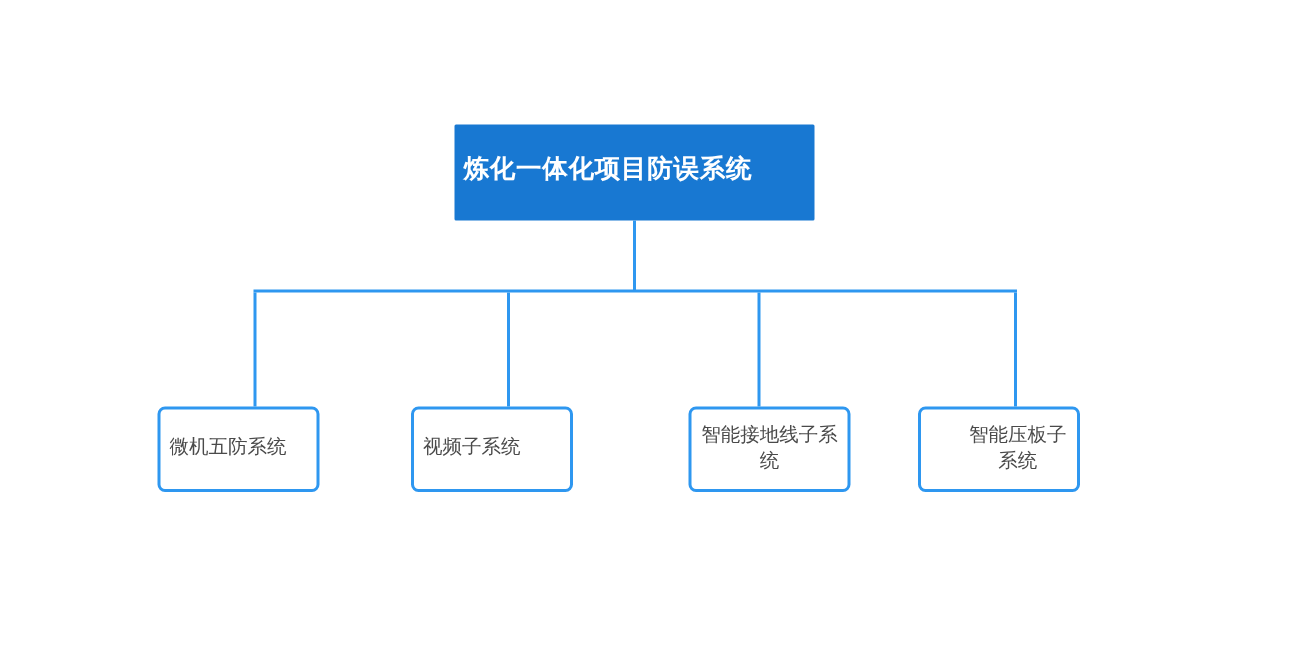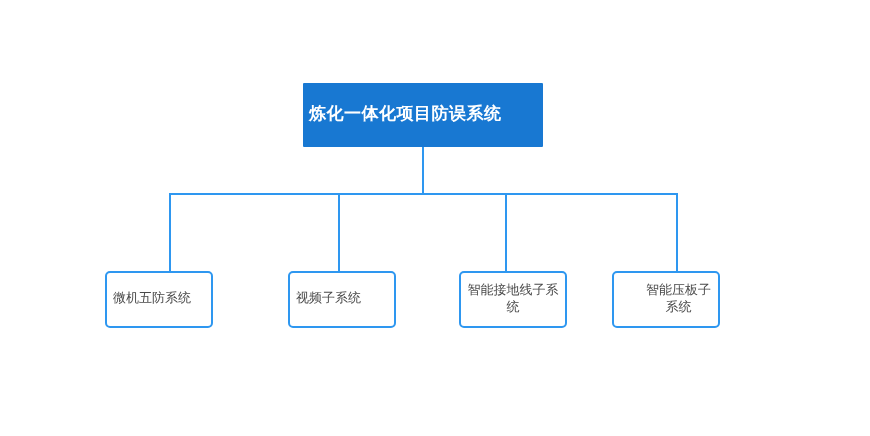--- a/index.html
+++ b/index.html
@@ -40,21 +40,21 @@
     top: 271px;
     width: 108px;
     height: 57px;
     background: var(--child-fill, #ffffff);
     border: 2px solid var(--connector, #2e97f0);
     border-radius: 5px;
     color: var(--child-text, #4a4a4a);
     font-size: 13px;
   }
   .node-child-1 { left: 105px; }
-  .node-child-2 { left: 288px; }
+  .node-child-2 { left: 274px; }
   .node-child-3 { left: 459px; }
   .node-child-4 { left: 612px; padding-left: 25px; }
   .line {
     position: absolute;
     background: var(--connector, #2e97f0);
   }
   .line-root-drop   { left: 422px; top: 147px; width: 2px; height: 47px; }
   .line-horizontal  { left: 169px; top: 193px; width: 509px; height: 2px; }
   .line-drop        { top: 195px; width: 2px; height: 76px; }
   .line-drop-1 { left: 169px; }

